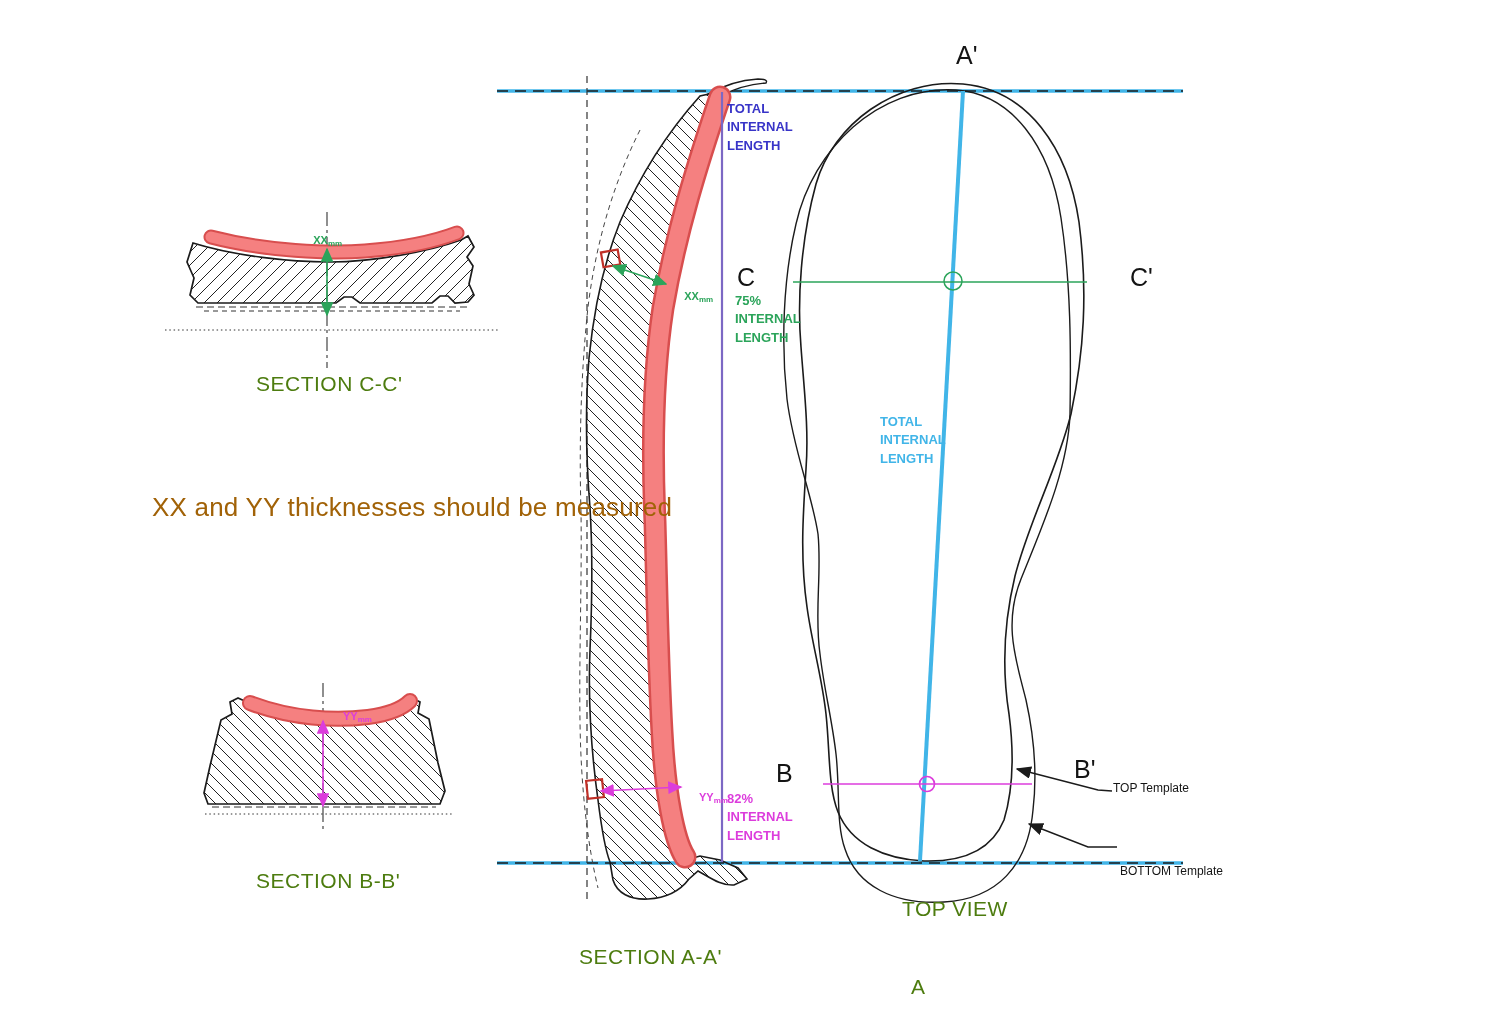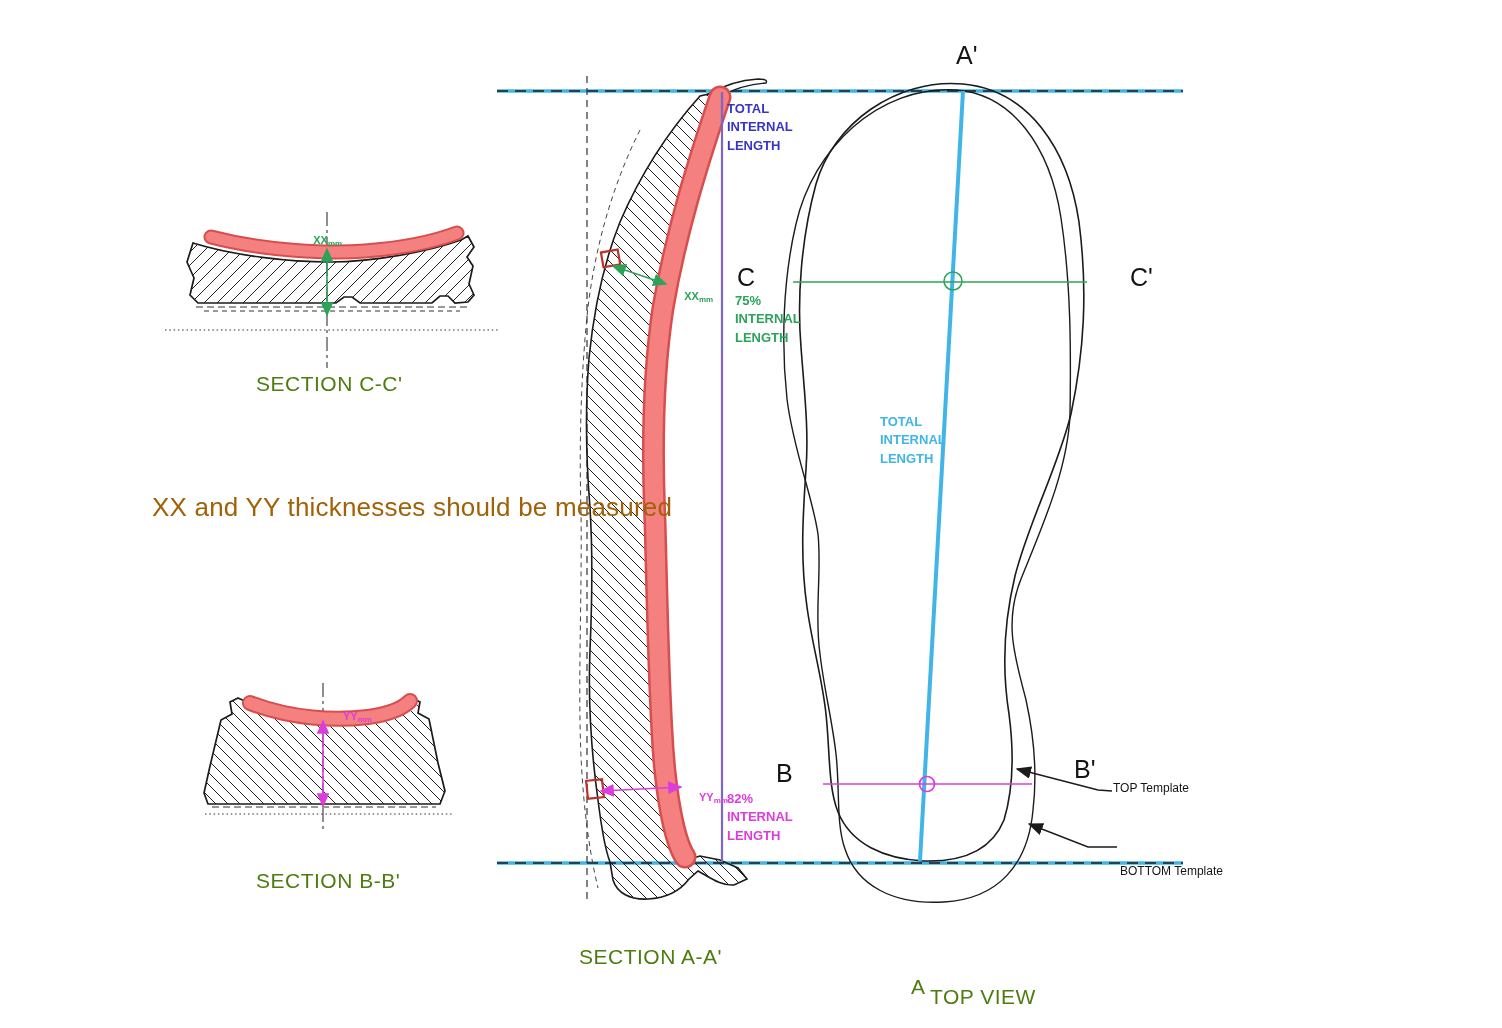--- a/index.html
+++ b/index.html
@@ -162,16 +162,16 @@
   </div>
   <div class="lbl dim magenta-t" style="left:687px;top:778px;">
     <span>YY</span><span class="sub">mm</span>
   </div>
 
   <div class="lbl note" style="left:152px;top:492px;">XX and YY thicknesses should be measured</div>
 
   <div class="lbl cap" style="left:256px;top:371px;">SECTION C-C'</div>
   <div class="lbl cap" style="left:256px;top:868px;">SECTION B-B'</div>
   <div class="lbl cap" style="left:579px;top:944px;">SECTION A-A'</div>
-  <div class="lbl cap" style="left:902px;top:984px;margin-left:28px;">TOP VIEW</div>
+  <div class="lbl cap" style="left:902px;top:896px;">TOP VIEW</div>
   <div class="lbl cap" style="left:911px;top:974px;">A</div>
 
 </div>
 
 </body></html>

